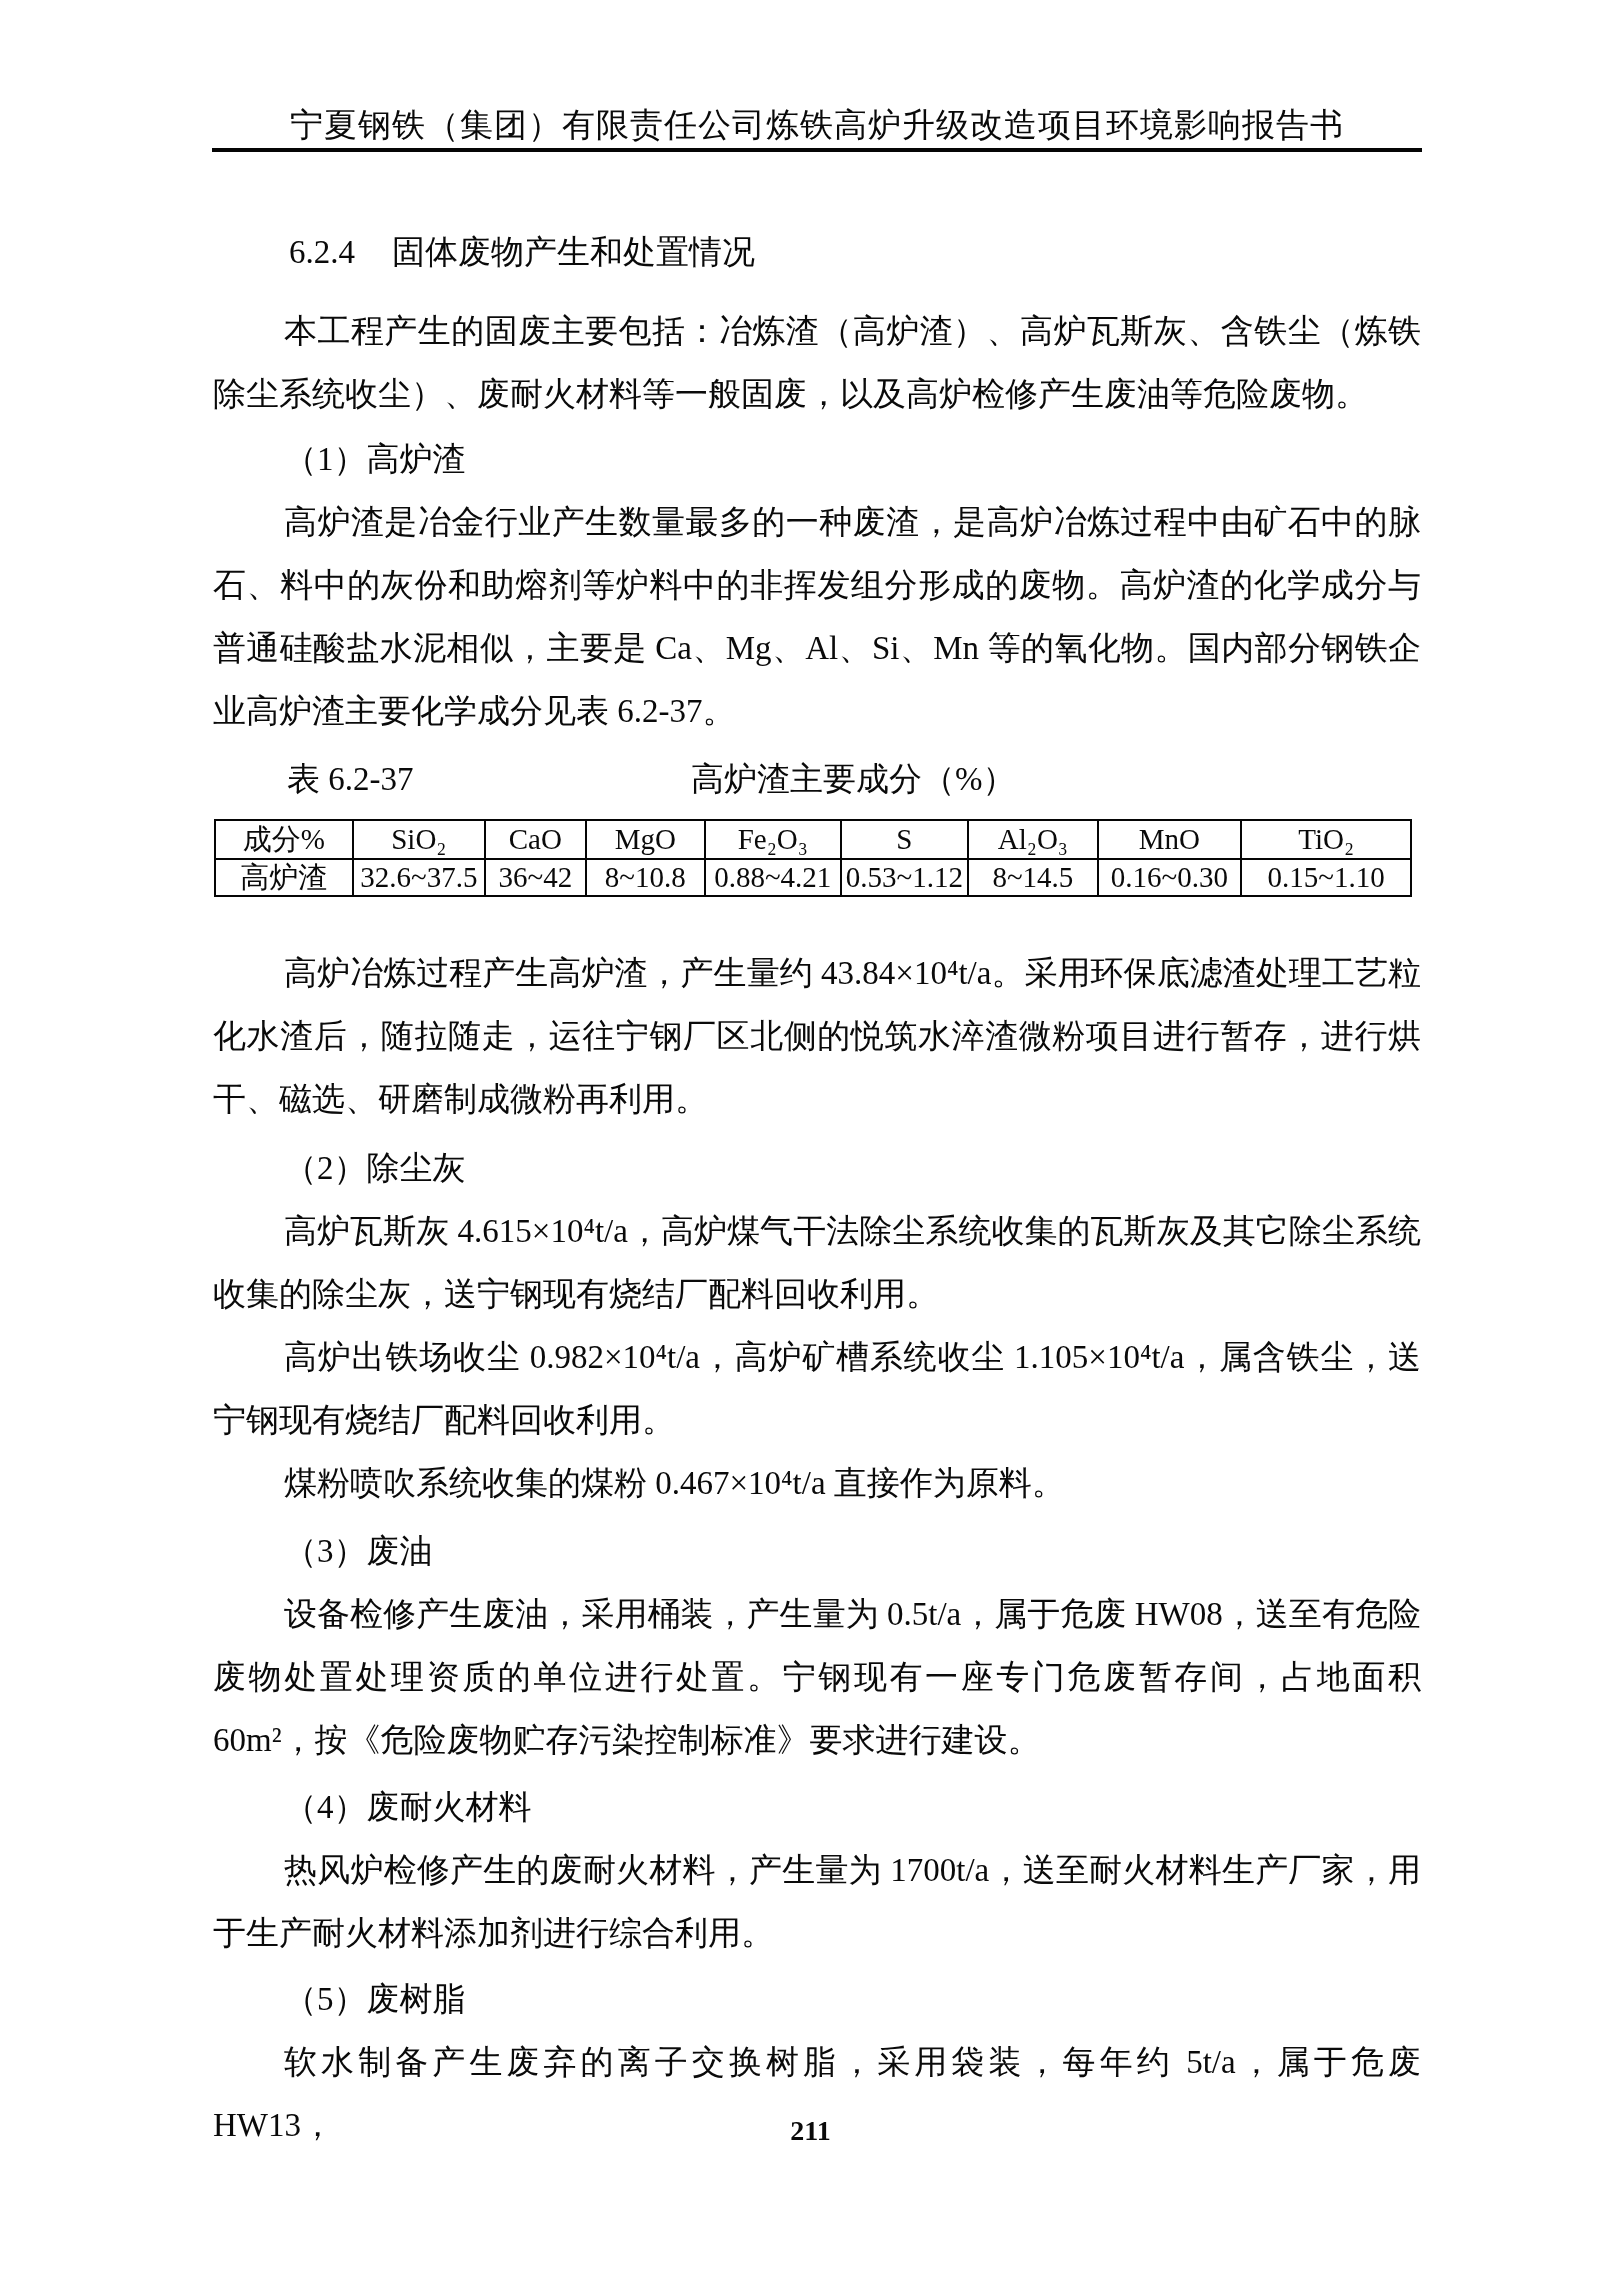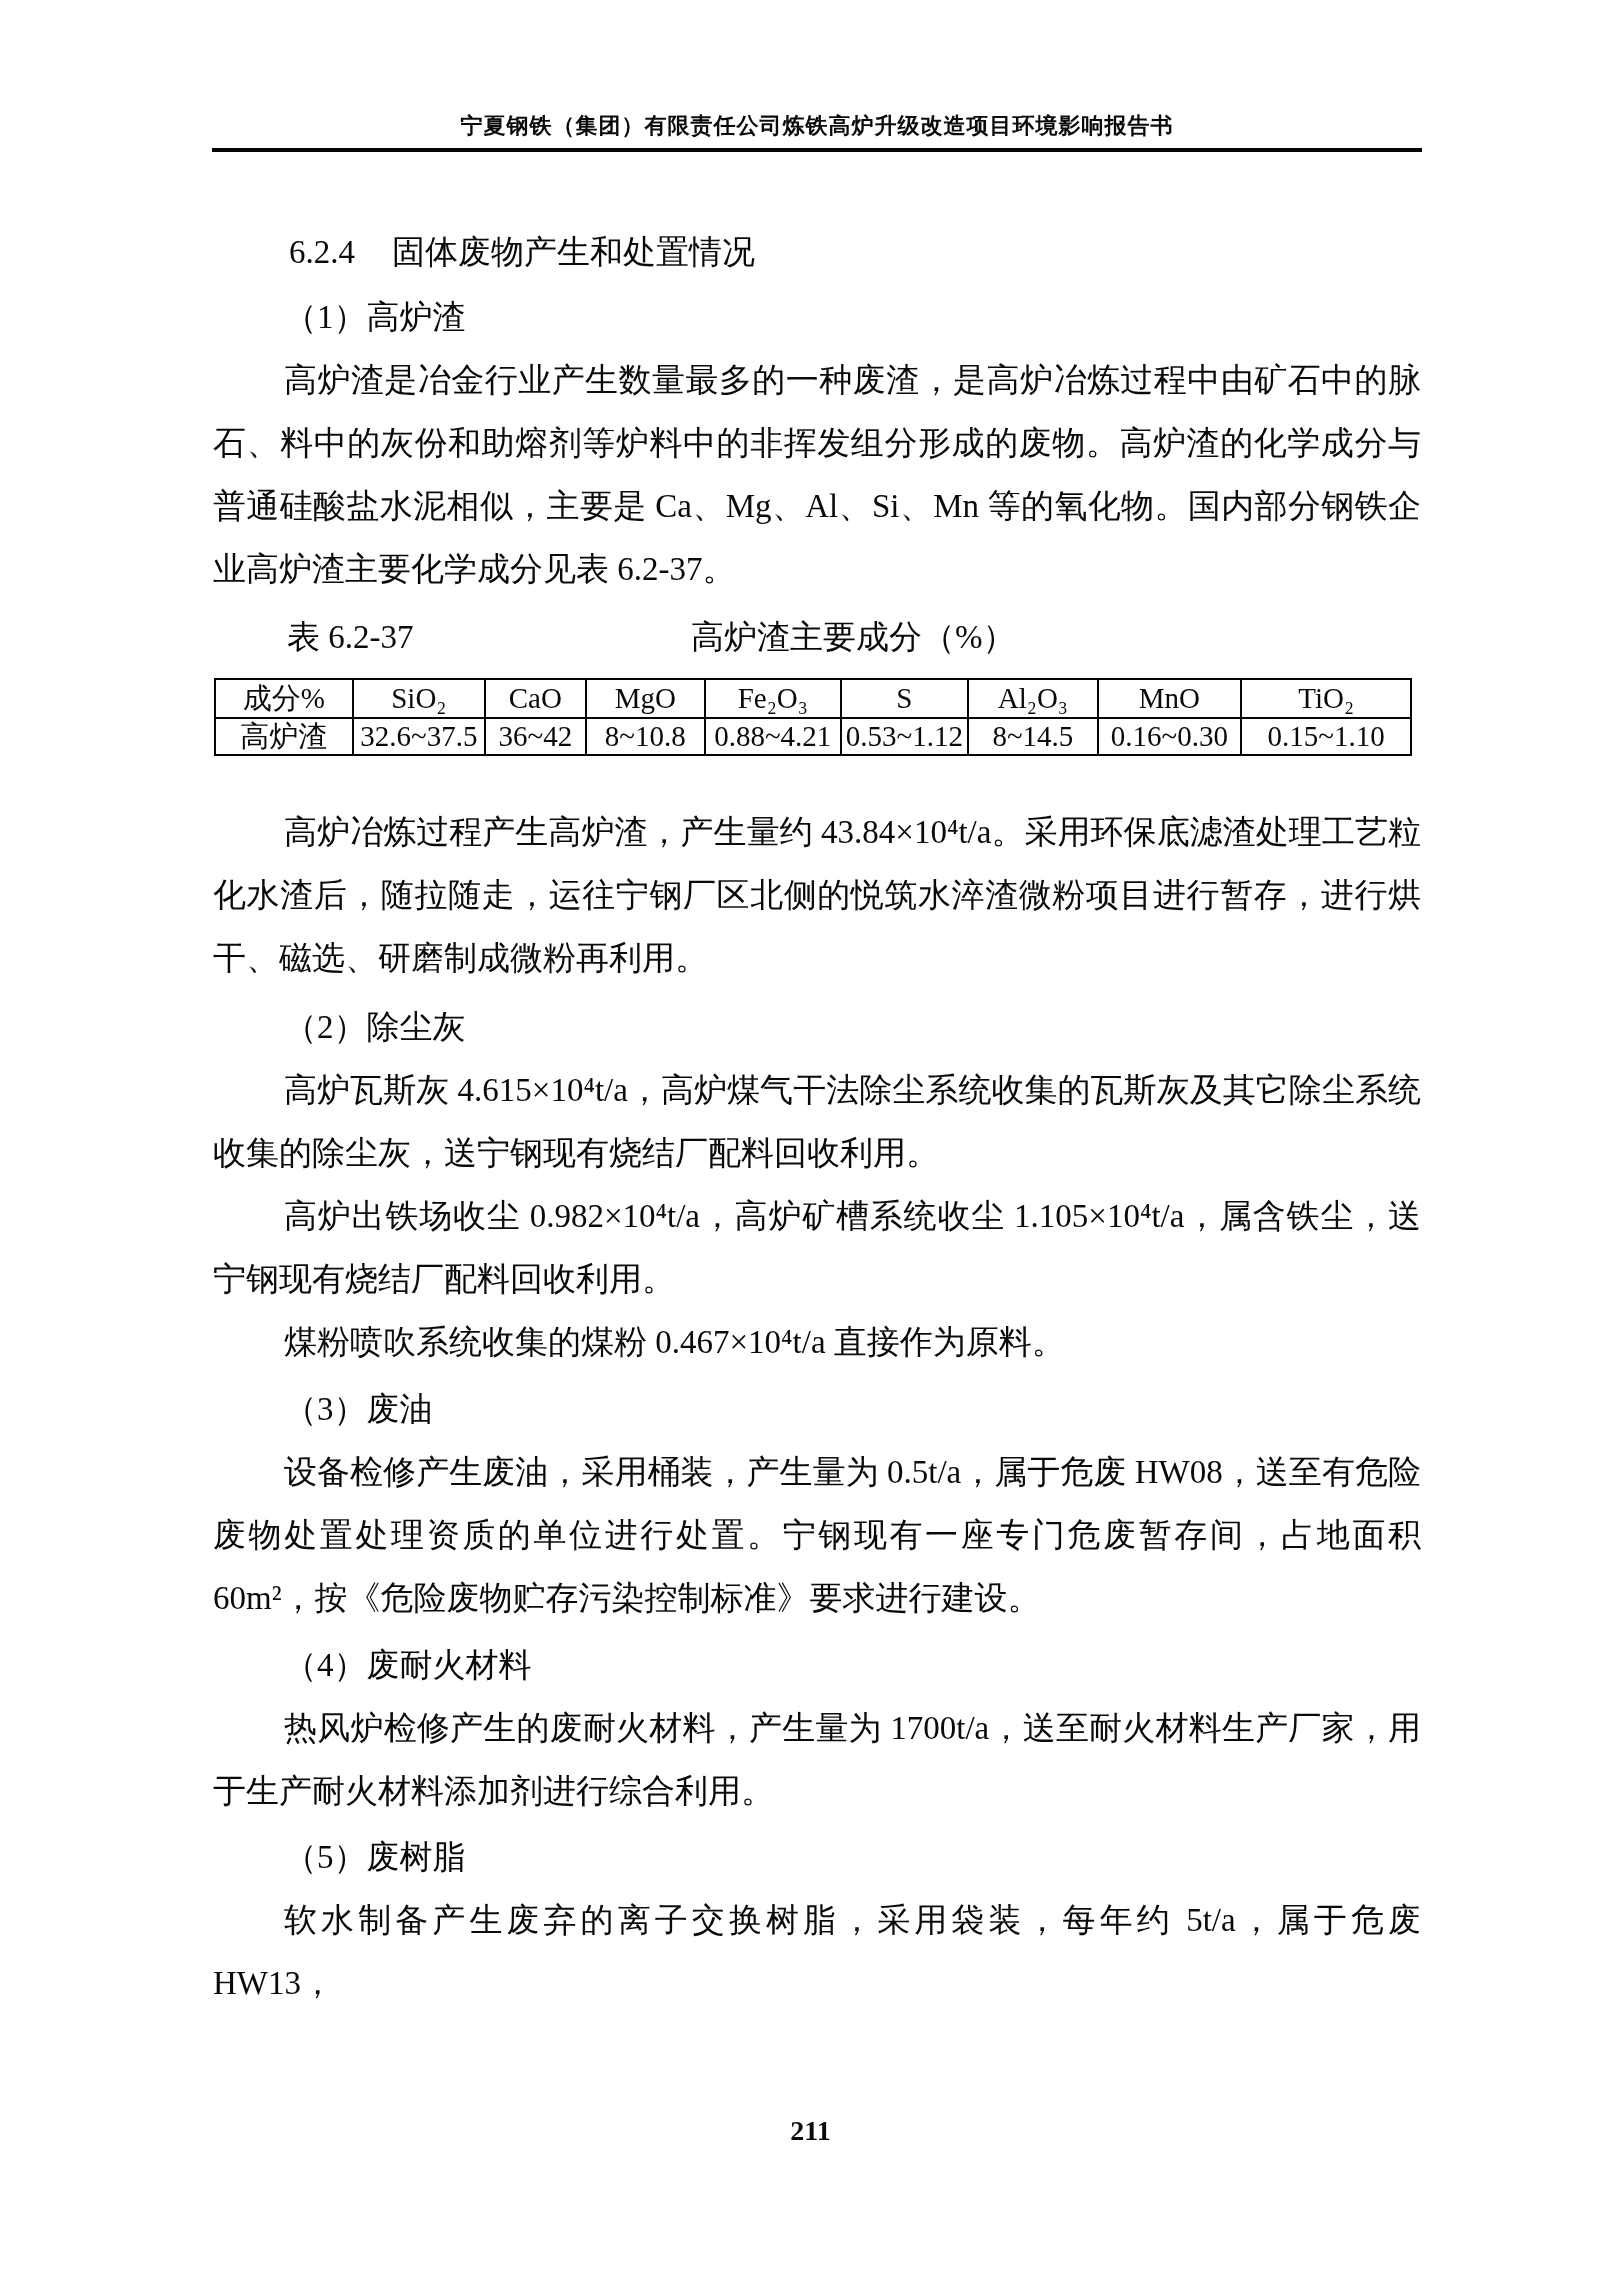--- a/index.html
+++ b/index.html
@@ -18,22 +18,22 @@
   
   .page-header {
     position:absolute;
     left:212px; top:110px;
     width:1210px;
     text-align:center;
     padding-bottom:6.9px;
     border-bottom:4.9px solid #050505;
   }
   .page-header-title {
-    font-size:22px;
-    font-weight:bold;
+    font-size:33px;
+    font-weight:normal;
     letter-spacing:1px;
     line-height:31px;
   }
   
   .content {
     position:absolute;
     left:213px; top:154px;
     width:1208px;
     font-size:33px;
     line-height:63px;
@@ -106,20 +106,21 @@
   <div class="page-header">
     <div class="page-header-title">宁夏钢铁（集团）有限责任公司炼铁高炉升级改造项目环境影响报告书</div>
   </div>
 
   <div class="content">
 
     <div class="section-heading">
       <span>6.2.4</span><span class="sec-title">固体废物产生和处置情况</span>
     </div>
 
+    <p class="para p-after-head">本工程产生的固废主要包括：冶炼渣（高炉渣）、高炉瓦斯灰、含铁尘（炼铁除尘系统收尘）、废耐火材料等一般固废，以及高炉检修产生废油等危险废物。</p>
 
     <p class="para sub">（1）高炉渣</p>
     <p class="para">高炉渣是冶金行业产生数量最多的一种废渣，是高炉冶炼过程中由矿石中的脉石、料中的灰份和助熔剂等炉料中的非挥发组分形成的废物。高炉渣的化学成分与普通硅酸盐水泥相似，主要是 Ca、Mg、Al、Si、Mn 等的氧化物。国内部分钢铁企业高炉渣主要化学成分见表 6.2-37。</p>
 
     <div class="caption">
       <span class="cap-label">表 6.2-37</span>
       <span class="cap-title">高炉渣主要成分（%）</span>
     </div>
 
     <table class="slag-table">

